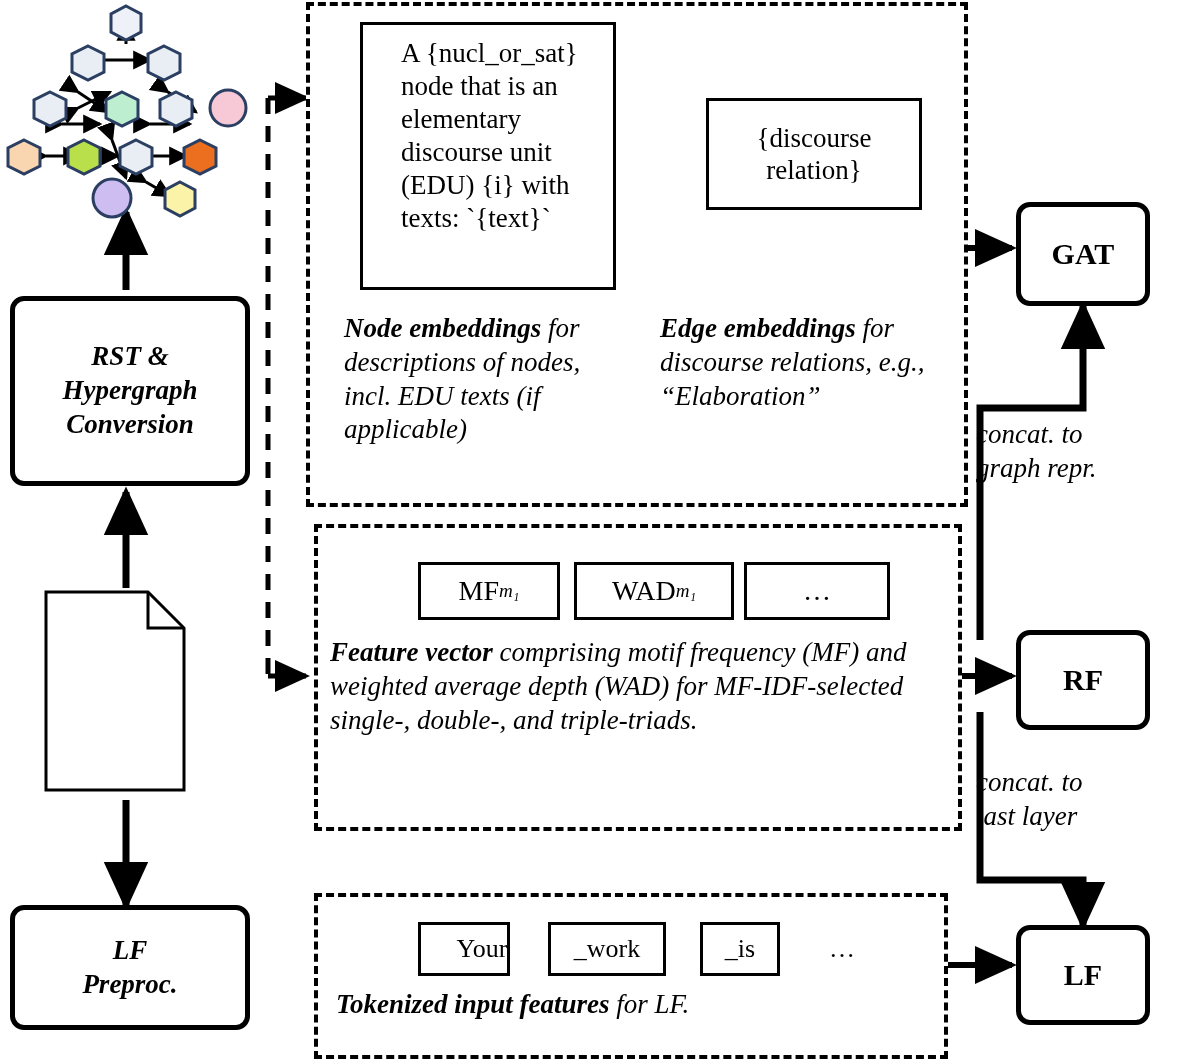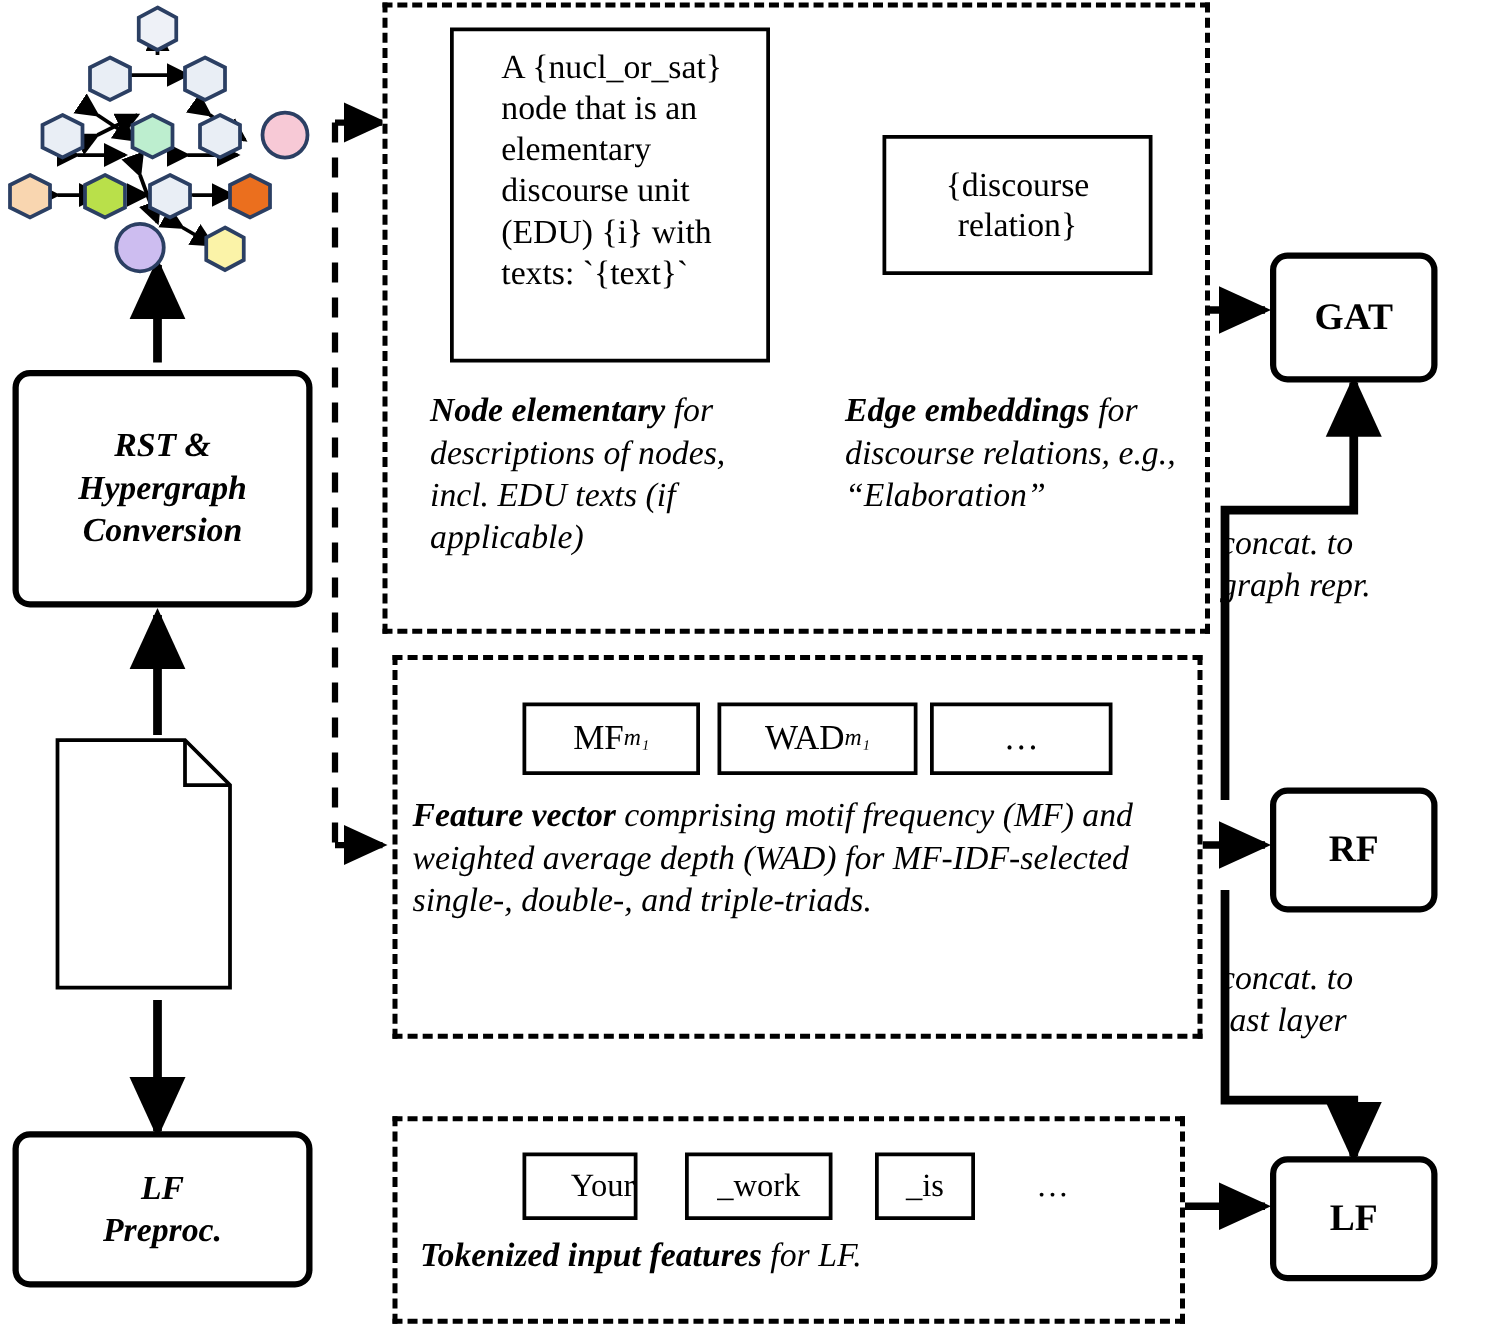--- a/index.html
+++ b/index.html
@@ -129,30 +129,30 @@
     <div style="white-space:pre-line">LF
 Preproc.</div>
   </div>
 
   <div class="box dashed" style="left:306px;top:2px;width:662px;height:505px;"></div>
 
   <div class="box solid prompt" style="left:360px;top:22px;width:256px;height:268px;padding-left:38px;">
     <span>A {nucl_or_sat} node that is an elementary discourse unit (EDU) {i} with texts: `{text}`</span>
   </div>
 
-  <div class="box solid center relbox" style="left:706px;top:108px;width:216px;height:112px;text-align:center;">
+  <div class="box solid center relbox" style="left:706px;top:98px;width:216px;height:112px;text-align:center;">
     <span>{discourse relation}</span>
   </div>
 
   <div class="cap" style="left:344px;top:312px;width:288px;">
-    <span class="bi">Node elementary</span>
+    <span class="bi">Node embeddings</span>
     <span class="it">for descriptions of nodes, incl. EDU texts (if applicable)</span>
   </div>
 
-  <div class="cap" style="left:676px;top:312px;width:280px;">
+  <div class="cap" style="left:660px;top:312px;width:280px;">
     <span class="bi">Edge embeddings</span>
     <span class="it">for discourse relations, e.g., “Elaboration”</span>
   </div>
 
   <div class="box dashed" style="left:314px;top:524px;width:648px;height:307px;"></div>
 
   <div class="box solid center" style="left:418px;top:562px;width:142px;height:58px;font-size:28px;text-align:right;">
     <span>MF</span>
       <span class="sub">m₁</span>
   </div>

